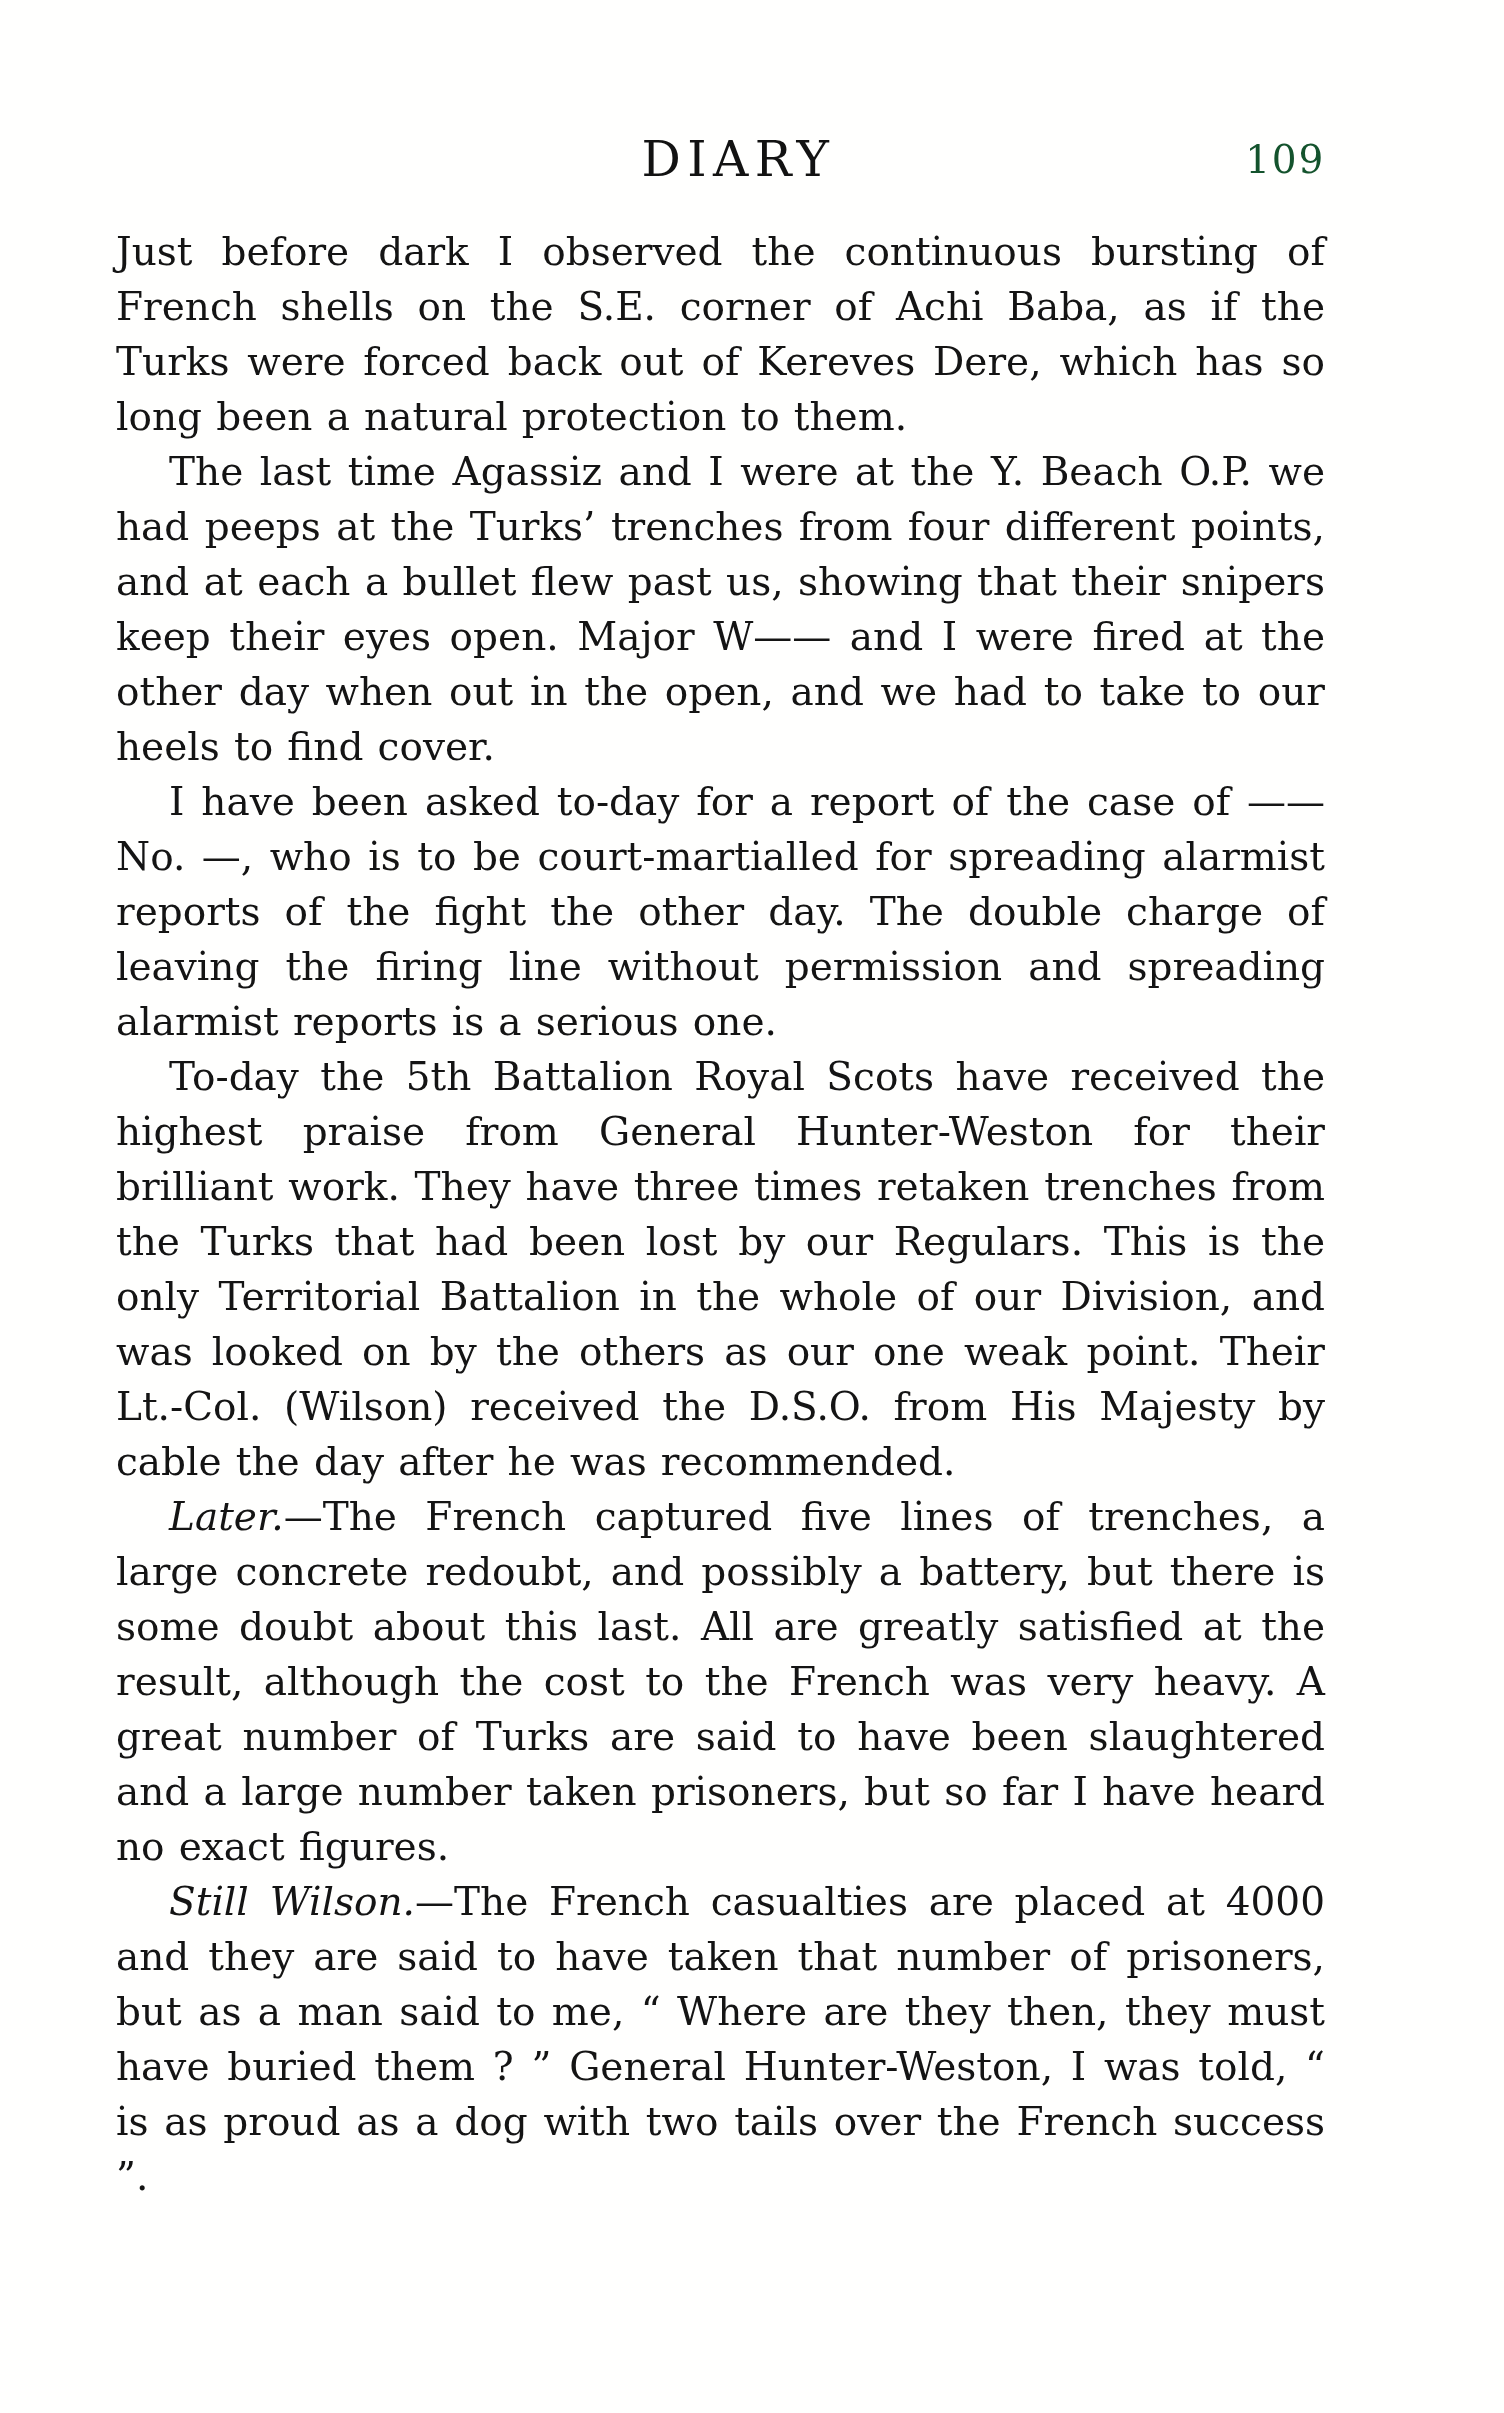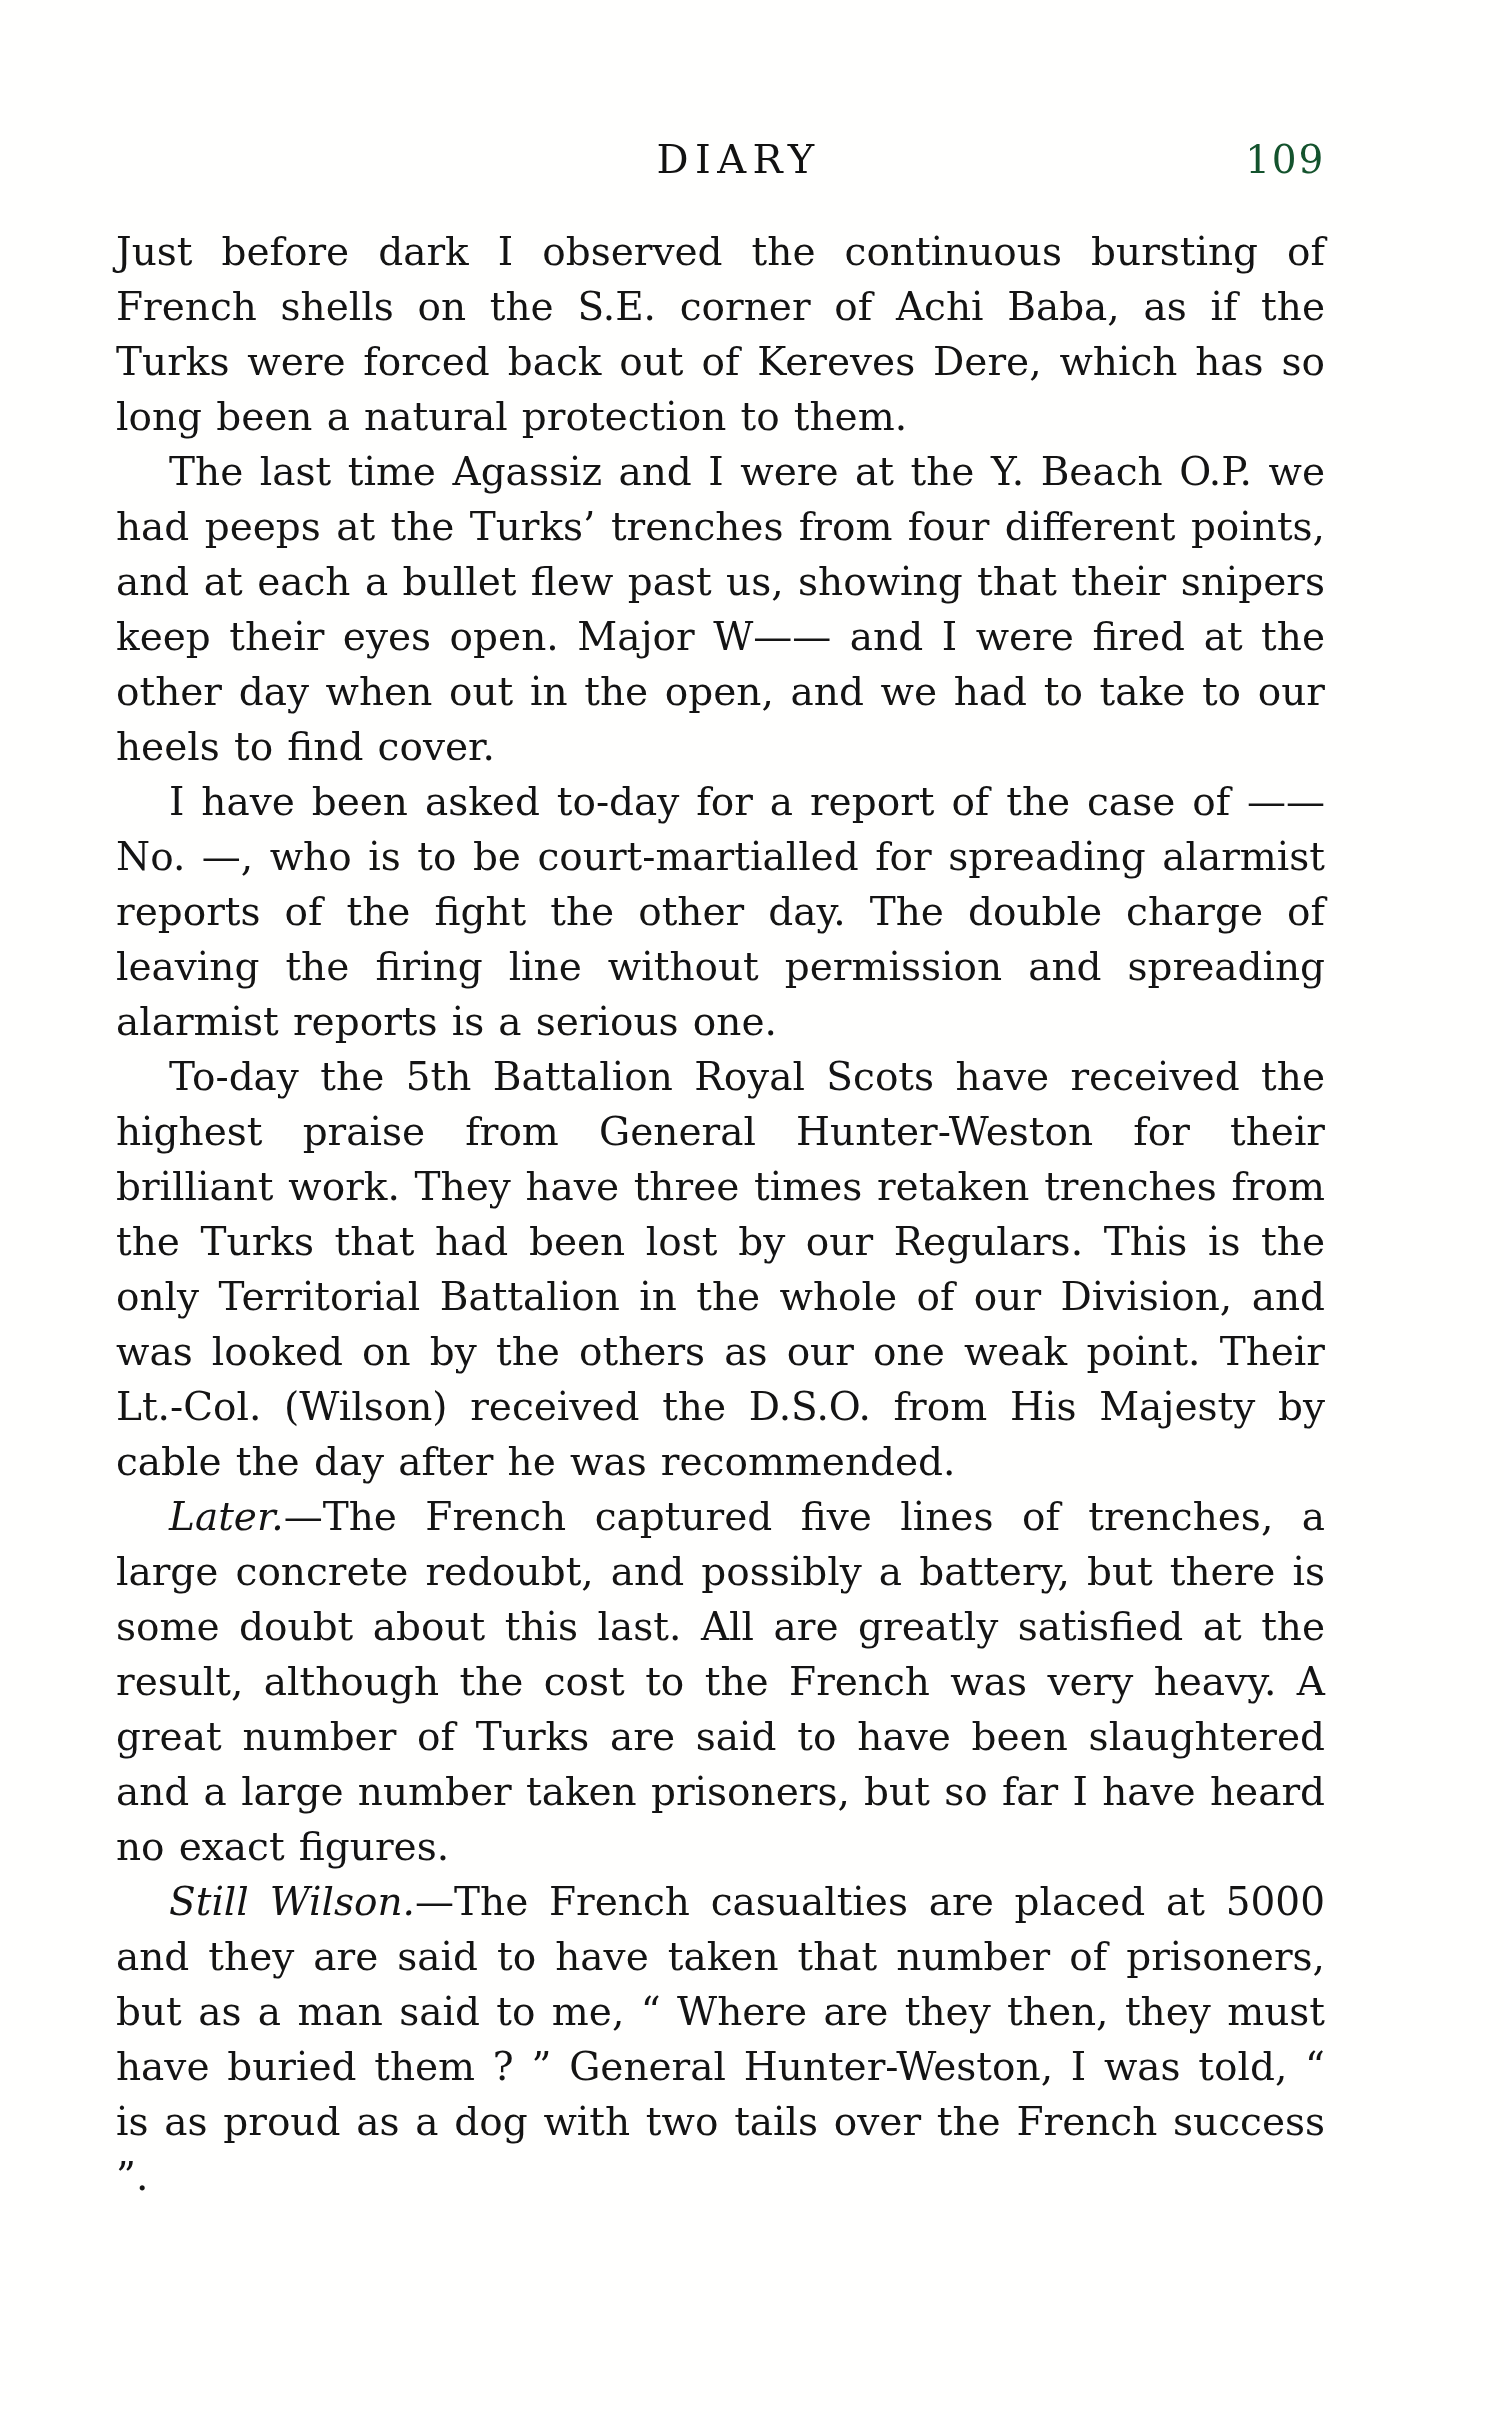--- a/index.html
+++ b/index.html
@@ -19,21 +19,21 @@
   .running-head {
     position: absolute;
     top: 136px;
     left: 116px;
     width: 1209px;
     height: 47px;
   }
   .head-title {
     display: block;
     text-align: center;
-    font-size: 40px;
+    font-size: 49px;
     letter-spacing: 6.4px;
     padding-left: 36px; 
     line-height: 47px;
     color: #121212;
   }
   .page-number {
     position: absolute;
     top: 0;
     right: 0;
     font-size: 39px;
@@ -76,17 +76,17 @@
     <p class="para no-indent"><span class="lead"></span><span>Just before dark I observed the continuous bursting of French shells on the S.E. corner of Achi Baba, as if the Turks were forced back out of Kereves Dere, which has so long been a natural protection to them.</span></p>
 
     <p class="para indent"><span class="lead"></span><span>The last time Agassiz and I were at the Y. Beach O.P. we had peeps at the Turks’ trenches from four different points, and at each a bullet flew past us, showing that their snipers keep their eyes open.  Major W—— and I were fired at the other day when out in the open, and we had to take to our heels to find cover.</span></p>
 
     <p class="para indent"><span class="lead"></span><span>I have been asked to-day for a report of the case of —— No. —, who is to be court-martialled for spreading alarmist reports of the fight the other day.  The double charge of leaving the firing line without permission and spreading alarmist reports is a serious one.</span></p>
 
     <p class="para indent"><span class="lead"></span><span>To-day the 5th Battalion Royal Scots have received the highest praise from General Hunter-Weston for their brilliant work.  They have three times retaken trenches from the Turks that had been lost by our Regulars. This is the only Territorial Battalion in the whole of our Division, and was looked on by the others as our one weak point.  Their Lt.-Col. (Wilson) received the D.S.O. from His Majesty by cable the day after he was recommended.</span></p>
 
     <p class="para indent"><span class="lead">Later.</span><span>—The French captured five lines of trenches, a large concrete redoubt, and possibly a battery, but there is some doubt about this last.  All are greatly satisfied at the result, although the cost to the French was very heavy.  A great number of Turks are said to have been slaughtered and a large number taken prisoners, but so far I have heard no exact figures.</span></p>
 
-    <p class="para indent"><span class="lead">Still Wilson.</span><span>—The French casualties are placed at 5000 and they are said to have taken that number of prisoners, but as a man said to me, “ Where are they then, they must have buried them ? ”  General Hunter-Weston, I was told, “ is as proud as a dog with two tails over the French success ”.</span></p>
+    <p class="para indent"><span class="lead">Still Wilson.</span><span>—The French casualties are placed at 4000 and they are said to have taken that number of prisoners, but as a man said to me, “ Where are they then, they must have buried them ? ”  General Hunter-Weston, I was told, “ is as proud as a dog with two tails over the French success ”.</span></p>
   </div>
 
 </div>
 
 
 </body></html>

